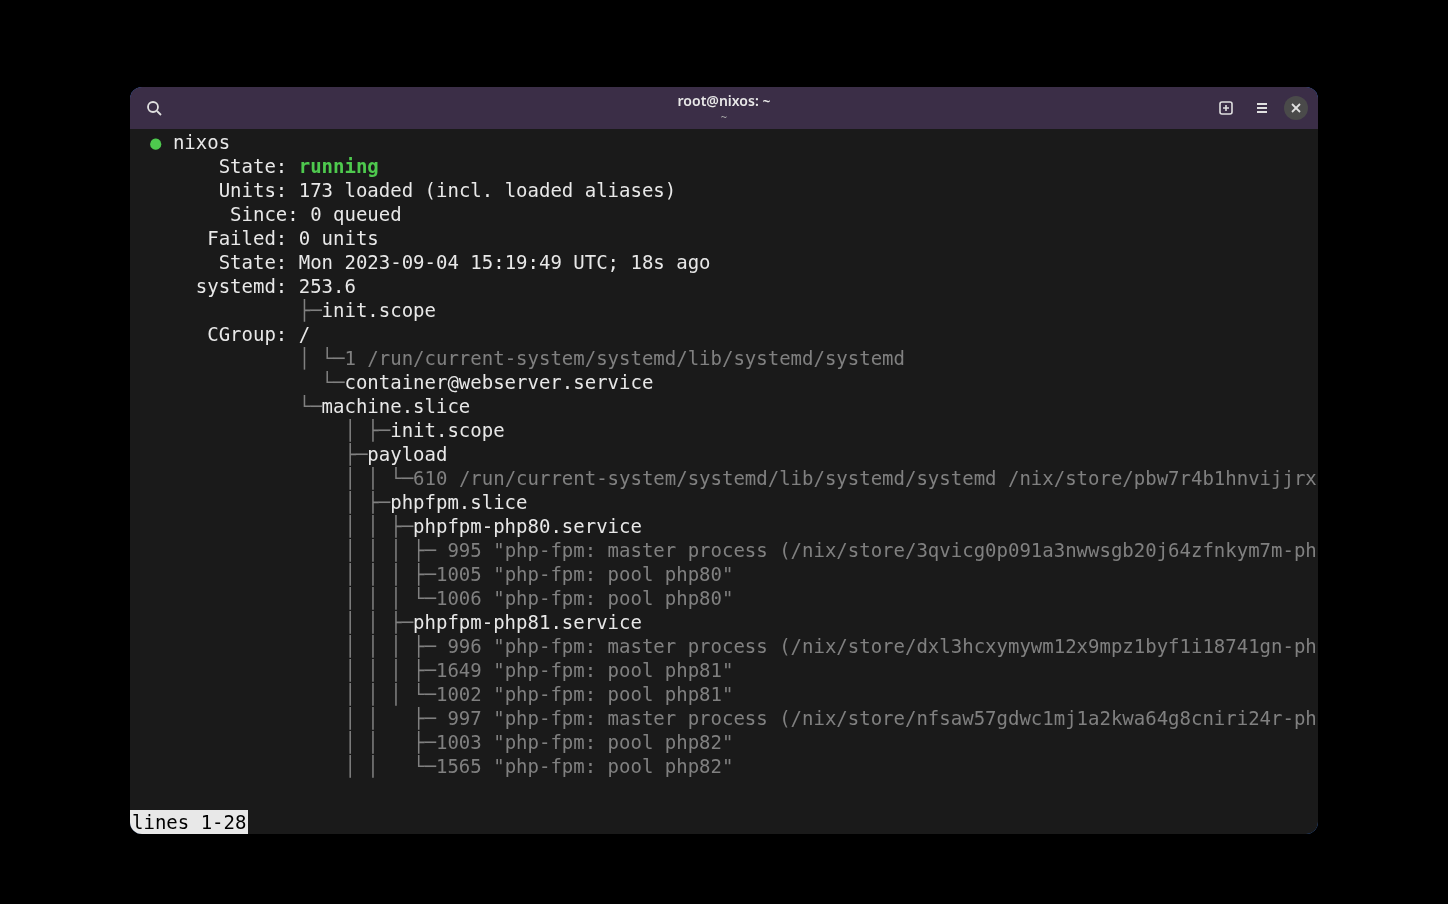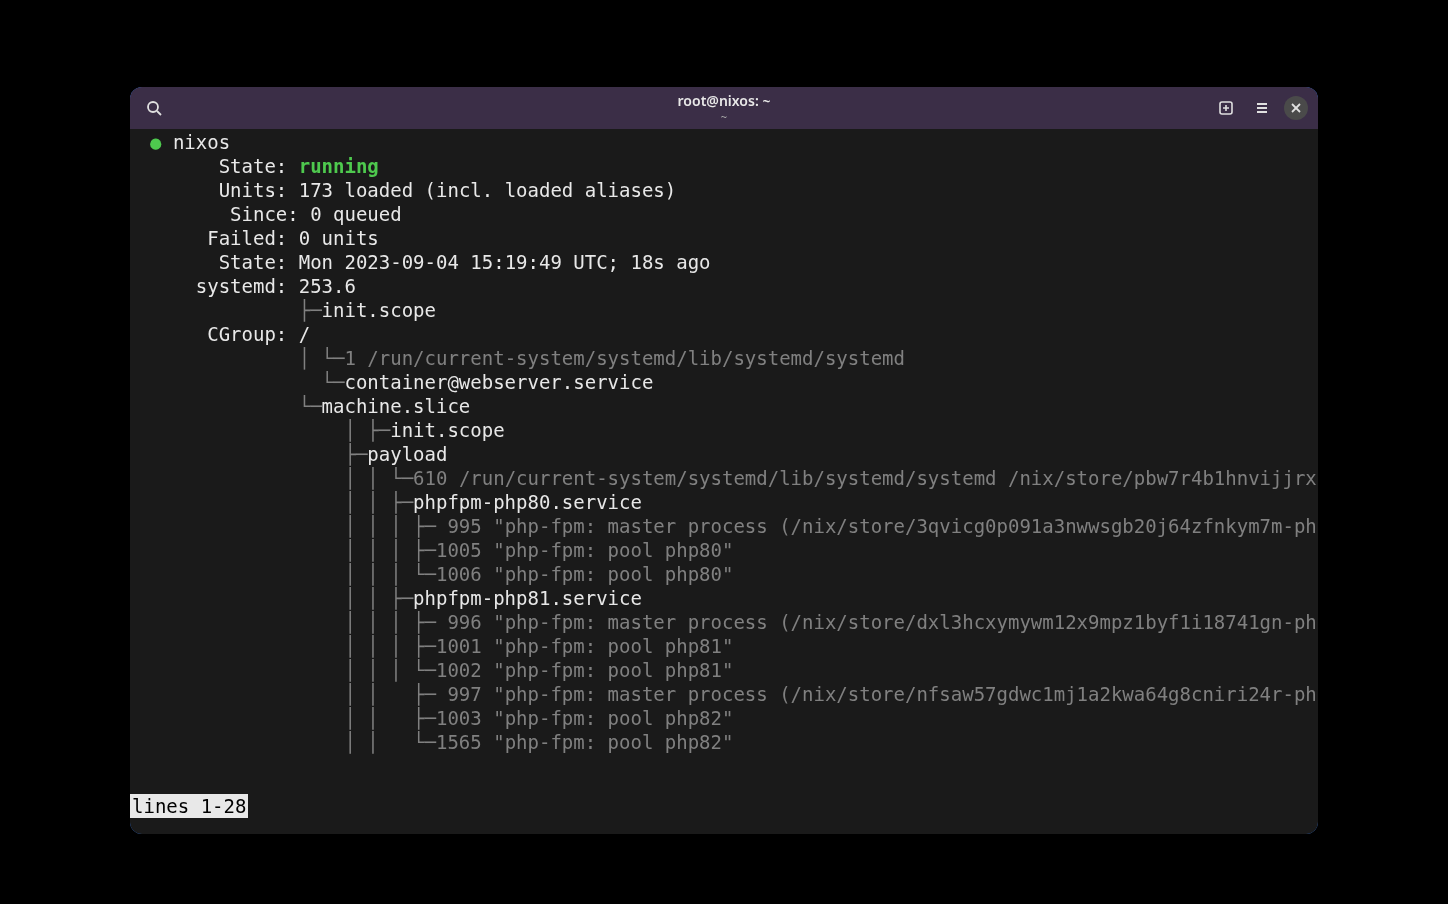--- a/index.html
+++ b/index.html
@@ -98,21 +98,21 @@
     }
     .green-bold {
       color: #4ec94e;
       font-weight: bold;
     }
     .bullet {
       color: #4ec94e;
     }
     .pager-status {
       position: absolute;
-      bottom: 16px;
+      bottom: 0;
       left: 0;
       background: #e8e8e8;
       color: #000;
       font-size: 19px;
       line-height: 24px;
       font-family: inherit;
       padding: 0 2px;
     }
   </style>
 </head>
@@ -164,26 +164,27 @@
 <div class="line">      <span>State:</span> <span>Mon 2023-09-04 15:19:49 UTC; 18s ago</span></div>
 <div class="line">    <span>systemd:</span> <span>253.6</span></div>
 <div class="line"><span class="dim">             ├─</span><span>init.scope</span></div>
 <div class="line">     <span>CGroup:</span> <span>/</span></div>
 <div class="line"><span class="dim">             │ └─</span><span class="dim">1</span><span class="dim"> /run/current-system/systemd/lib/systemd/systemd</span></div>
 <div class="line"><span class="dim">               └─</span><span>container@webserver.service</span></div>
 <div class="line"><span class="dim">             └─</span><span>machine.slice</span></div>
 <div class="line"><span class="dim">                 │ ├─</span><span>init.scope</span></div>
 <div class="line"><span class="dim">                 ├─</span><span>payload</span></div>
 <div class="line"><span class="dim">                 │ │ └─</span><span class="dim">610</span><span class="dim"> /run/current-system/systemd/lib/systemd/systemd /nix/store/pbw7r4b1hnvijjrxs1sj4f4qasw8x4iv-n</span></div>
+<div class="line"><span class="dim">                 │ ├─</span><span>phpfpm.slice</span></div>
 <div class="line"><span class="dim">                 │ │ ├─</span><span>phpfpm-php80.service</span></div>
 <div class="line"><span class="dim">                 │ │ │ ├─</span><span class="dim"> 995</span><span class="dim"> "php-fpm: master process (/nix/store/3qvicg0p091a3nwwsgb20j64zfnkym7m-phpfpm-php80.conf)"</span></div>
 <div class="line"><span class="dim">                 │ │ │ ├─</span><span class="dim">1005</span><span class="dim"> "php-fpm: pool php80"</span></div>
 <div class="line"><span class="dim">                 │ │ │ └─</span><span class="dim">1006</span><span class="dim"> "php-fpm: pool php80"</span></div>
 <div class="line"><span class="dim">                 │ │ ├─</span><span>phpfpm-php81.service</span></div>
 <div class="line"><span class="dim">                 │ │ │ ├─</span><span class="dim"> 996</span><span class="dim"> "php-fpm: master process (/nix/store/dxl3hcxymywm12x9mpz1byf1i18741gn-phpfpm-php81.conf)"</span></div>
-<div class="line"><span class="dim">                 │ │ │ ├─</span><span class="dim">1001</span><span class="dim"> "php-fpm: pool php81"</span></div>
+<div class="line"><span class="dim">                 │ │ │ ├─</span><span class="dim">1649</span><span class="dim"> "php-fpm: pool php81"</span></div>
 <div class="line"><span class="dim">                 │ │ │ └─</span><span class="dim">1002</span><span class="dim"> "php-fpm: pool php81"</span></div>
 <div class="line"><span class="dim">                 │ │   ├─</span><span class="dim"> 997</span><span class="dim"> "php-fpm: master process (/nix/store/nfsaw57gdwc1mj1a2kwa64g8cniri24r-phpfpm-php82.conf)"</span></div>
 <div class="line"><span class="dim">                 │ │   ├─</span><span class="dim">1003</span><span class="dim"> "php-fpm: pool php82"</span></div>
 <div class="line"><span class="dim">                 │ │   └─</span><span class="dim">1565</span><span class="dim"> "php-fpm: pool php82"</span></div>
     <div class="pager-status">lines 1-28</div>
   </div>
 </div>
 
 </body></html>

